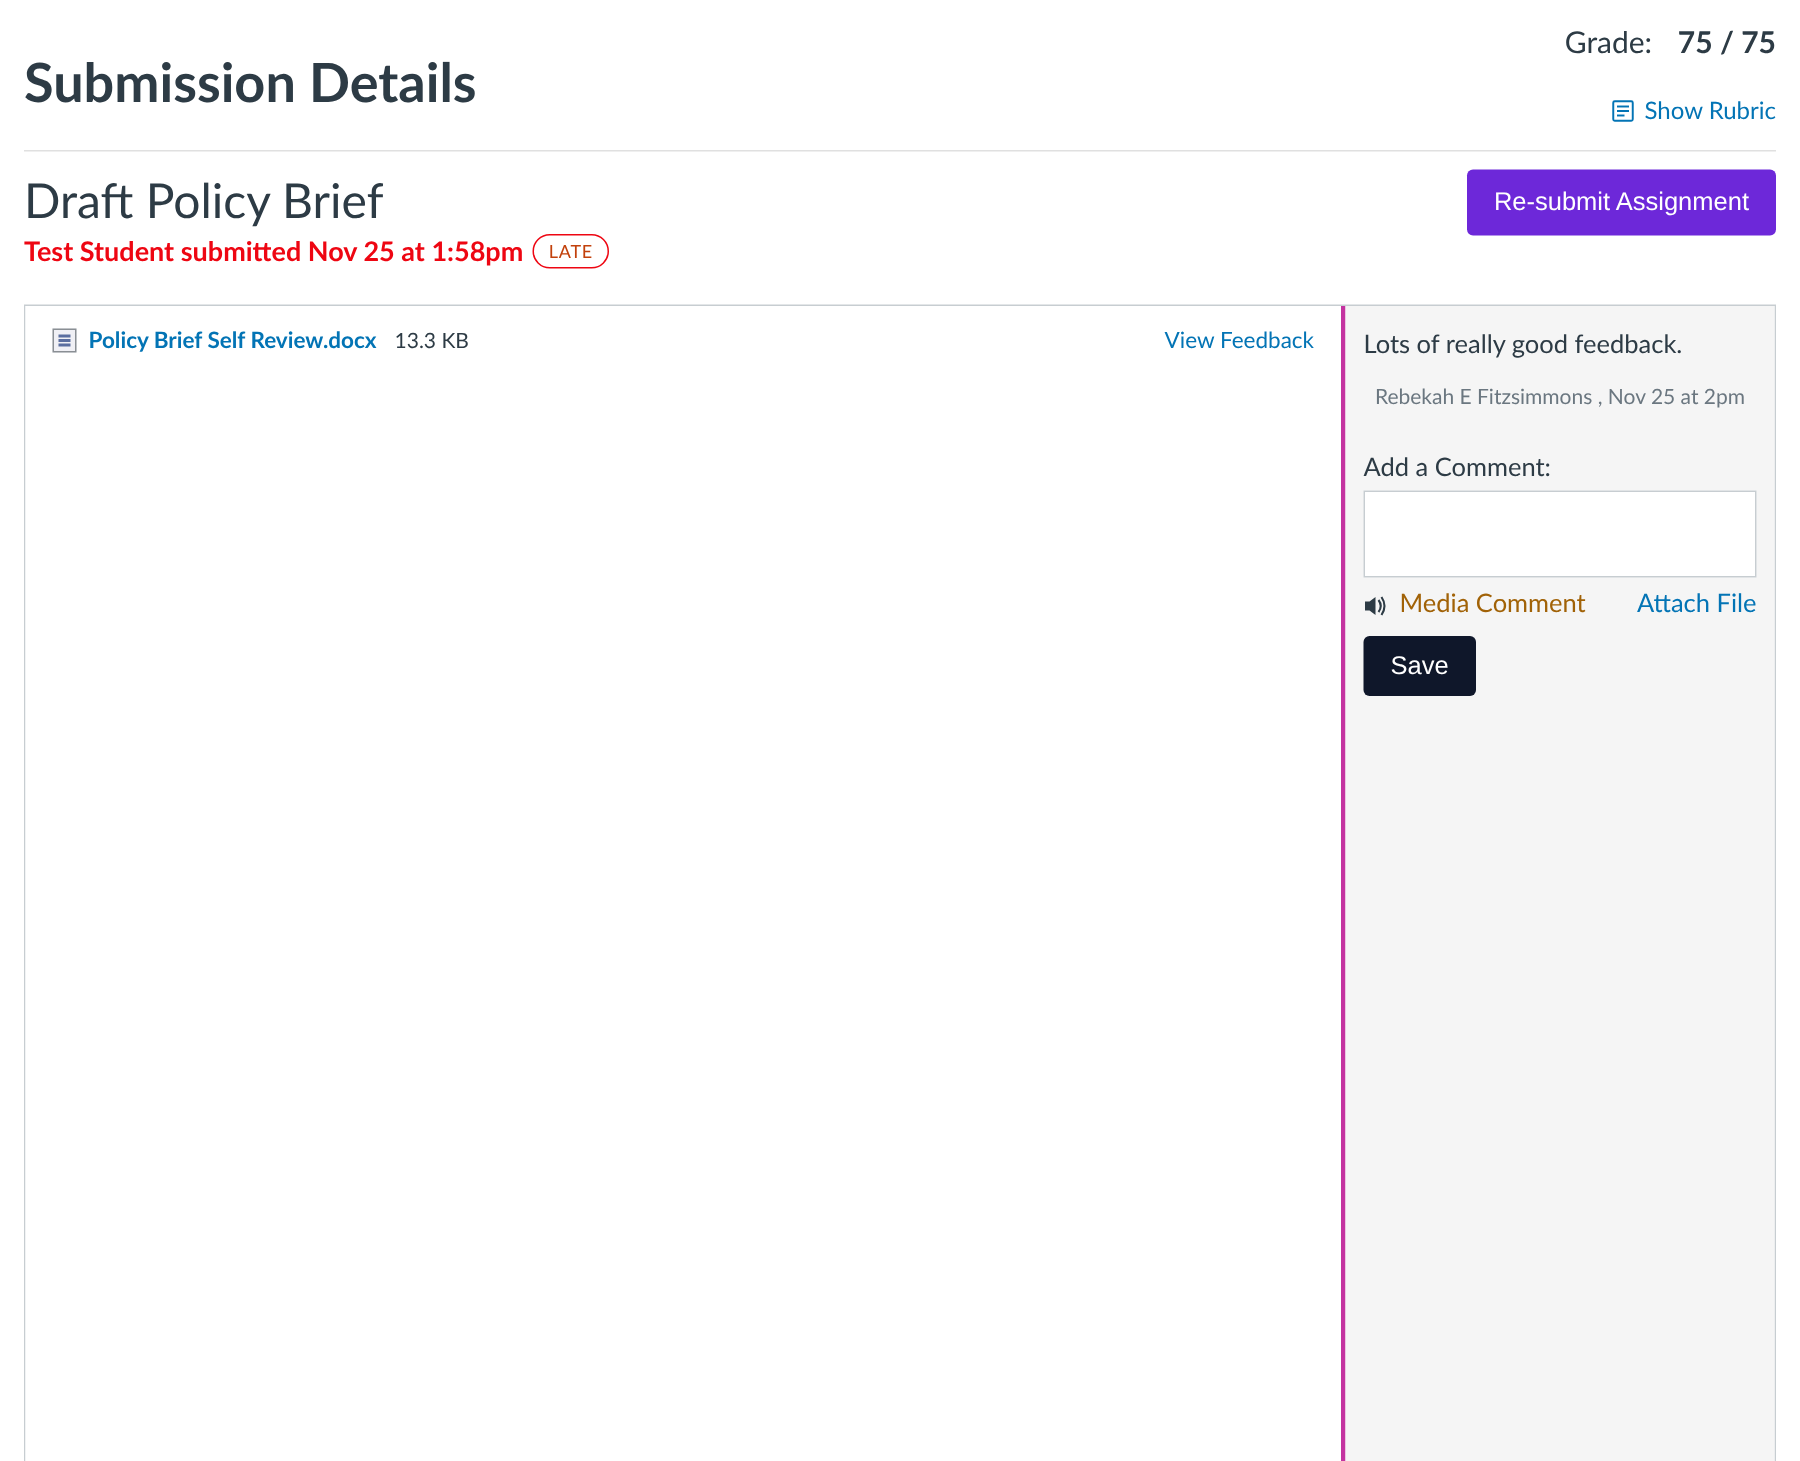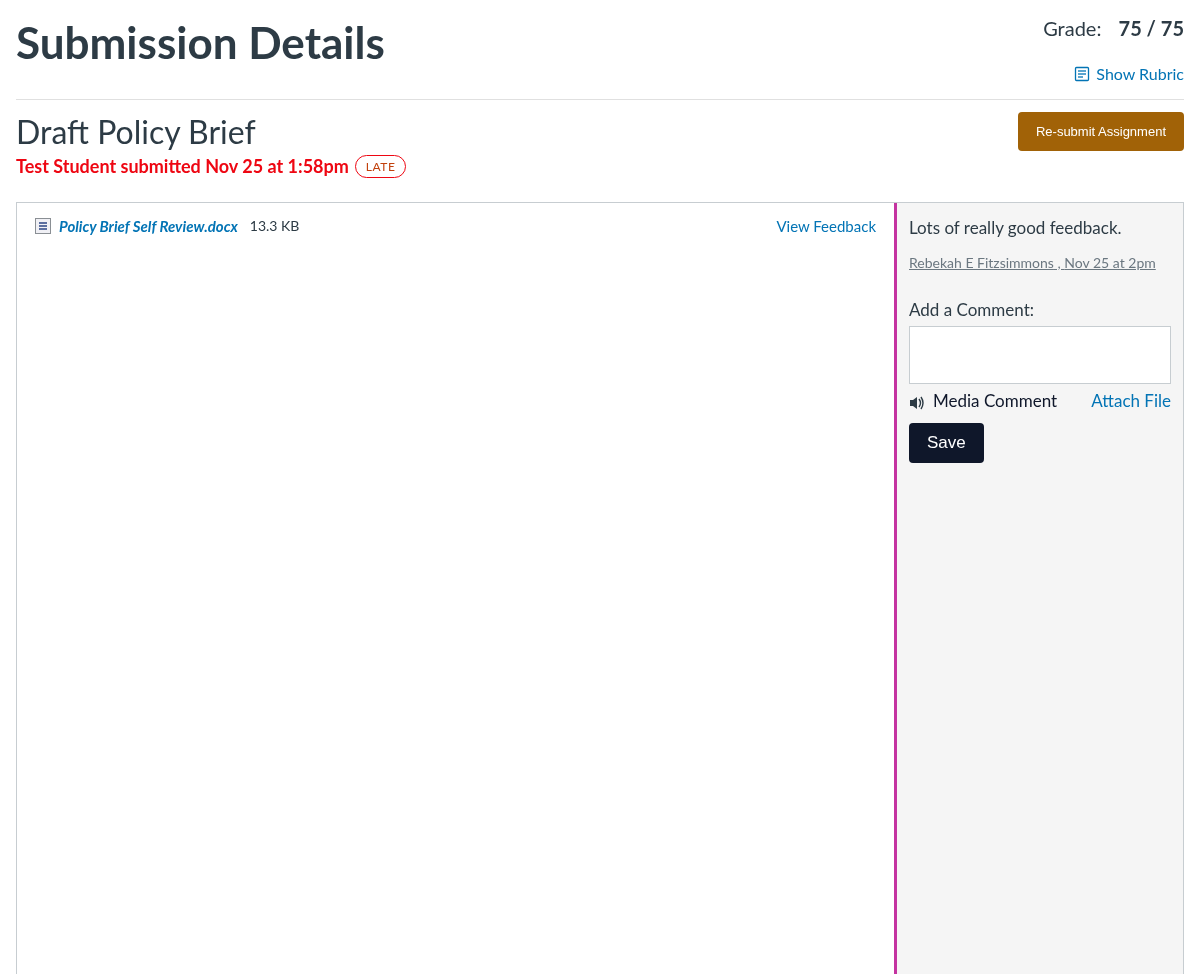--- a/index.html
+++ b/index.html
@@ -13,23 +13,24 @@
       color: #2d3b45;
       padding: 16px;
       width: 1200px;
     }
     .header-row {
       display: flex;
       justify-content: space-between;
       align-items: flex-start;
     }
     .page-title {
-      font-size: 44px;
-      font-weight: 700;
-      color: #2d3b45;
+      font-size: 36px;
+      font-weight: 700;
+      color: #2d3b45;
+      margin-top: 16px;
     }
     .grade-block {
       text-align: right;
     }
     .grade-line {
       font-size: 20px;
       color: #2d3b45;
     }
     .grade-label {
       font-weight: 400;
@@ -77,25 +78,25 @@
       border: 1px solid #ee0612;
       border-radius: 14px;
       font-size: 12px;
       font-weight: 400;
       padding: 3px 10px;
       margin-left: 6px;
       letter-spacing: 0.5px;
       color: #c2410c;
     }
     .resubmit-btn {
-      background: #a16207;
+      background: #6d28d9;
       color: #fff;
       border: none;
       border-radius: 4px;
-      font-size: 13px;
+      font-size: 17px;
       padding: 12px 18px;
       cursor: pointer;
     }
     .main-box {
       display: flex;
       border: 1px solid #c7cdd1;
       margin-top: 24px;
       height: 785px;
     }
     .left-panel {
@@ -130,21 +131,20 @@
       right: 3px;
       height: 2px;
       background: #5b6ea0;
       box-shadow: 0 3px 0 #5b6ea0, 0 6px 0 #5b6ea0;
     }
     .file-link {
       color: #0374b5;
       font-weight: 700;
       text-decoration: none;
       cursor: pointer;
-      font-style: italic;
     }
     .file-size {
       color: #2d3b45;
       margin-left: 12px;
       font-size: 14px;
     }
     .view-feedback {
       color: #0374b5;
       cursor: pointer;
     }
@@ -156,23 +156,22 @@
       flex-direction: column;
     }
     .comment-text {
       font-size: 17px;
       color: #2d3b45;
       margin-bottom: 16px;
     }
     .comment-meta {
       font-size: 14px;
       color: #6b7780;
-      text-align: left;
+      text-align: center;
       margin-bottom: 28px;
-      text-decoration: underline;
     }
     .add-comment-label {
       font-size: 17px;
       font-weight: 400;
       margin-bottom: 6px;
     }
     .comment-textarea {
       width: 100%;
       height: 58px;
       border: 1px solid #c7cdd1;
@@ -185,21 +184,21 @@
     }
     .comment-actions {
       display: flex;
       justify-content: space-between;
       align-items: center;
       margin-bottom: 12px;
     }
     .media-comment {
       display: flex;
       align-items: center;
-      color: #0f172a;
+      color: #a16207;
       font-size: 17px;
       cursor: pointer;
     }
     .media-comment .speaker-icon {
       width: 16px;
       height: 14px;
       margin-right: 8px;
       position: relative;
       color: #2d3b45;
     }

